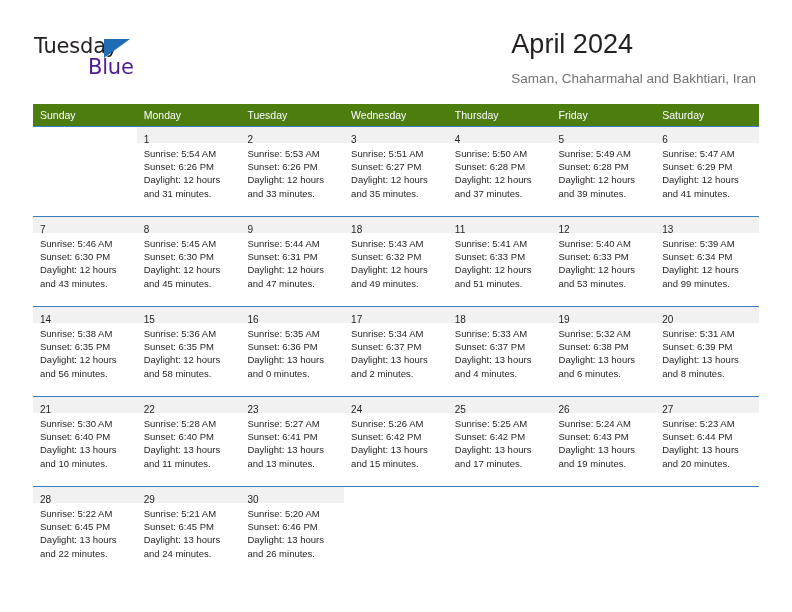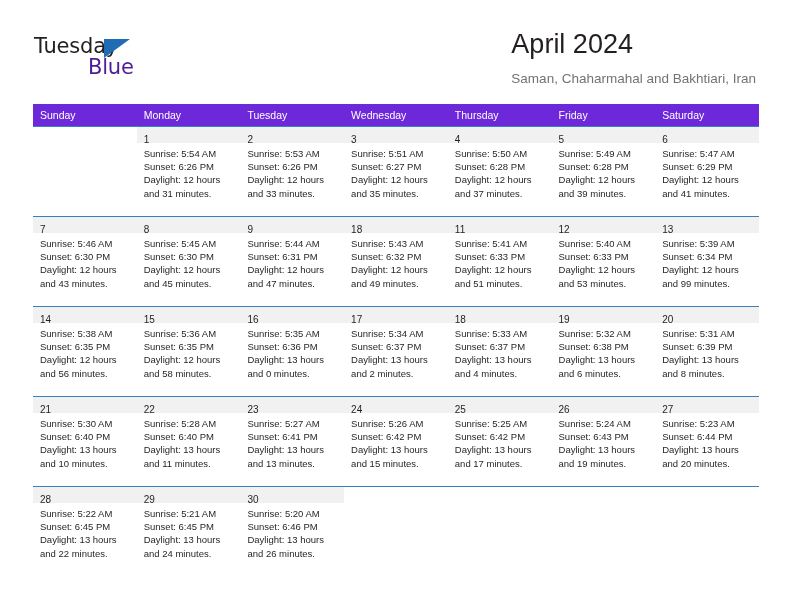--- a/index.html
+++ b/index.html
@@ -93,21 +93,21 @@
     position: absolute;
     left: 33px;
     top: 104px;
     width: 726px;
     border-collapse: collapse;
     table-layout: fixed;
   }
   .calendar col { width: 103.71px; }
 
   .calendar thead th {
-    background: #6d28d9;
+    background: #4d7c0f;
     color: #ffffff;
     font-size: 10.5px;
     font-weight: normal;
     text-align: left;
     padding: 5px 0 5px 7px;
     height: 11px;
     border: none;
   }
 
   .daycell {

